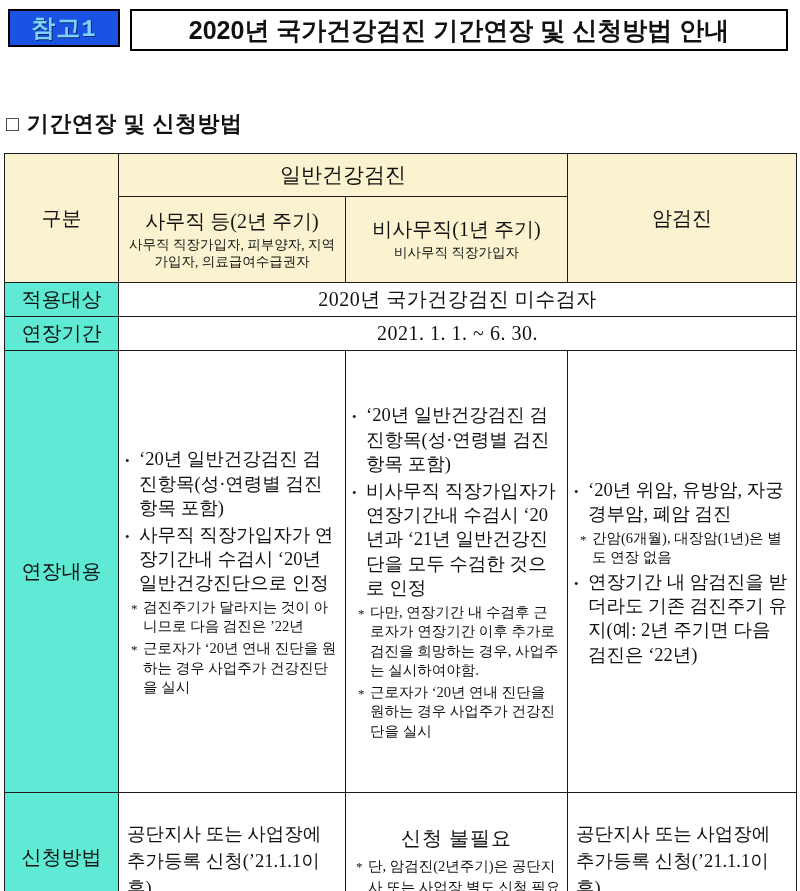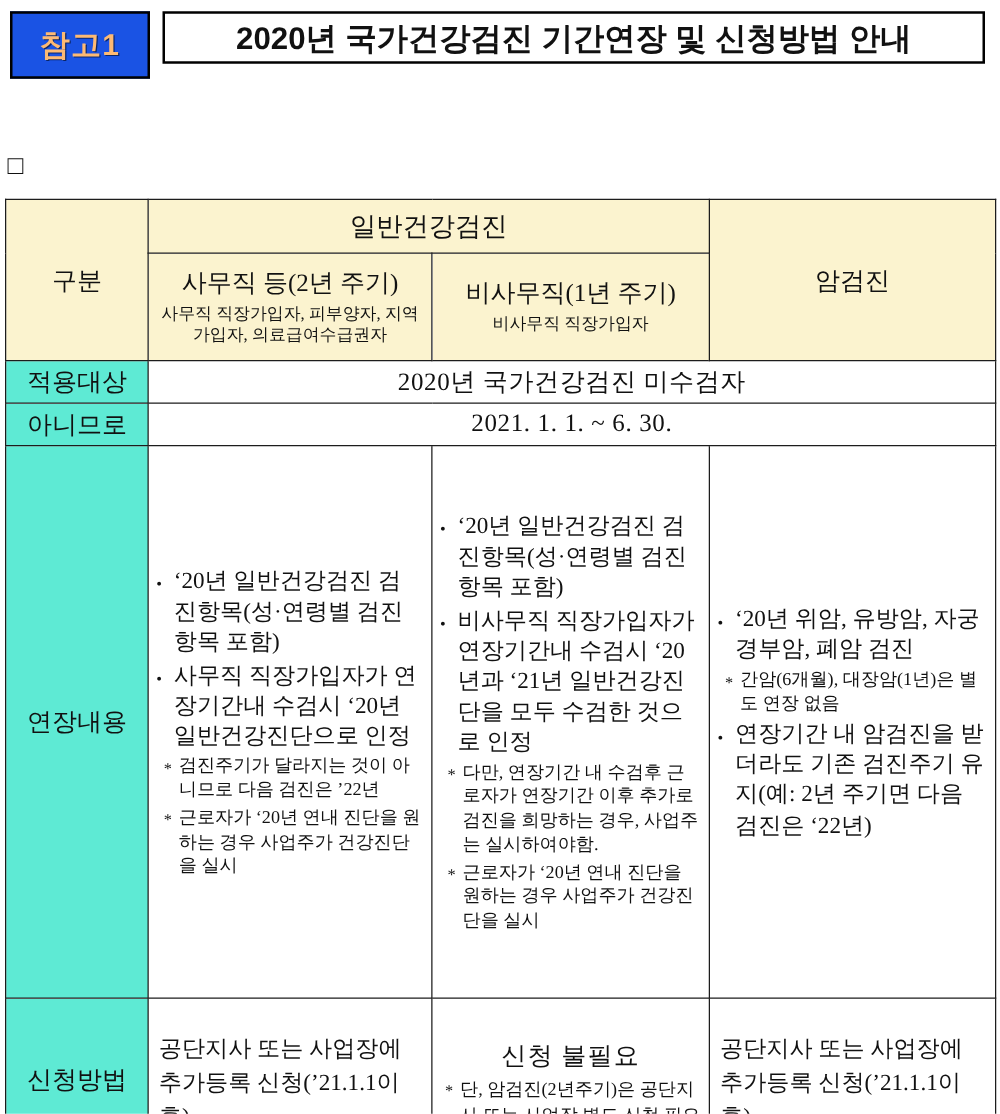--- a/index.html
+++ b/index.html
@@ -13,24 +13,24 @@
   }
 
   
   .top-row {
     display: flex; align-items: stretch;
     padding: 9px 10px 0 8px; gap: 10px;
   }
   .badge {
     background: #1a53e4;
     border: 2px solid #000000;
-    color: #fdba74;
-    font-family: Liberation Sans, sans-serif;
+    color: #7dd3fc;
+    font-family: Liberation Mono, monospace;
     font-weight: bold; font-size: 24px;
-    width: 112px; height: 54px;
+    width: 112px; height: 38px;
     display: flex; align-items: center; justify-content: center;
     text-shadow: 1px 1px 0 rgba(0,0,0,0.55);
     letter-spacing: 1px;
     flex: 0 0 auto;
   }
   .title-box {
     border: 2px solid #000000;
     background: #ffffff;
     flex: 1 1 auto;
     height: 42px; margin-right: 2px;
@@ -105,20 +105,21 @@
 </head>
 <body>
 
 <div class="top-row">
   <div class="badge">참고1</div>
   <div class="title-box">2020년 국가건강검진 기간연장 및 신청방법 안내</div>
 </div>
 
 <div class="section-heading">
   <span class="sq">□</span>
+  <span class="main">기간연장 및 신청방법</span>
 </div>
 
 <table class="grid">
   <colgroup>
     <col class="c-cat">
       <col class="c-off">
       <col class="c-non">
       <col class="c-can">
   </colgroup>
   <tbody>
@@ -137,21 +138,21 @@
         <div class="s">비사무직 직장가입자</div>
       </td>
     </tr>
 
     <tr class="r-target">
       <td class="rowlabel">적용대상</td>
       <td class="rowval" colspan="3">2020년 국가건강검진 미수검자</td>
     </tr>
 
     <tr class="r-period">
-      <td class="rowlabel">아니므로</td>
+      <td class="rowlabel">연장기간</td>
       <td class="rowval" colspan="3">2021. 1. 1.  ~  6. 30.</td>
     </tr>
 
     <tr class="r-content">
       <td class="rowlabel">연장내용</td>
 
       <td>
         <div class="cellpad">
           <div class="item b">
             <span class="mk">•</span>

